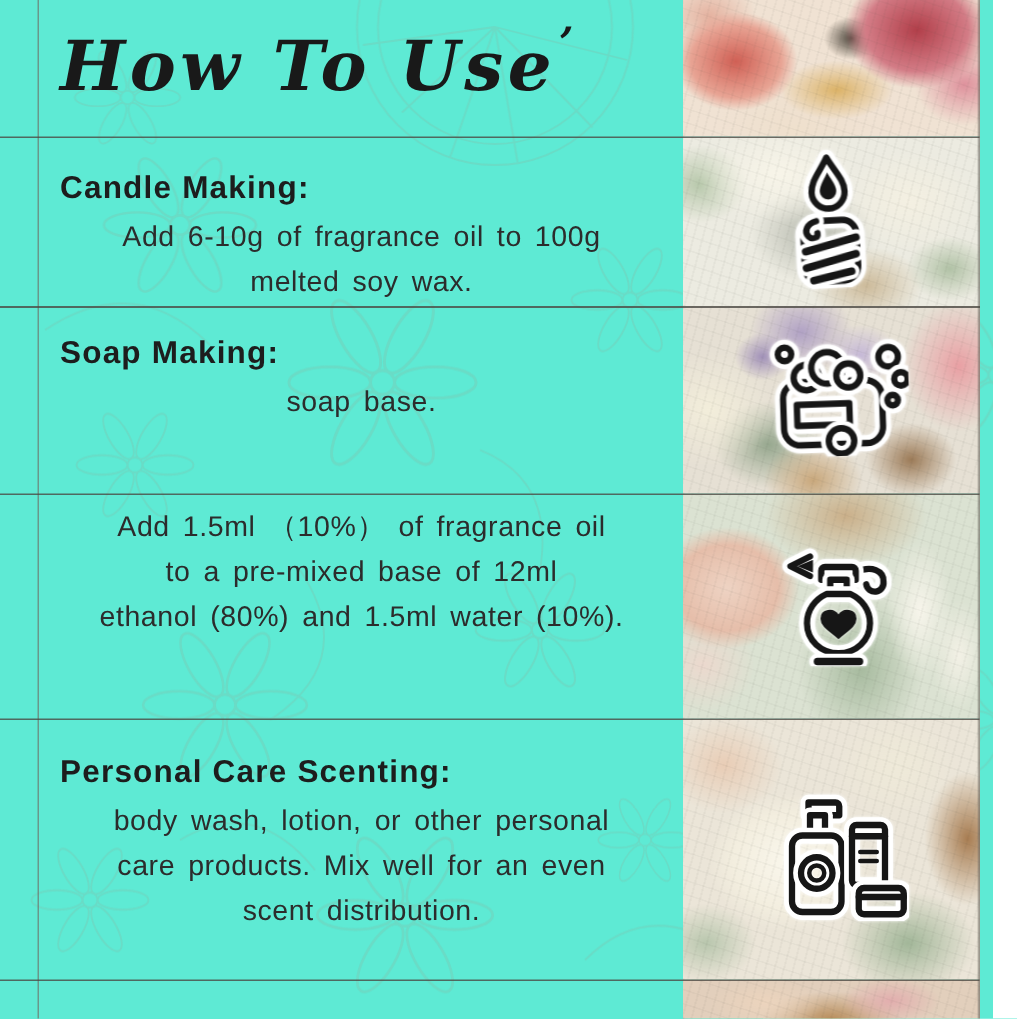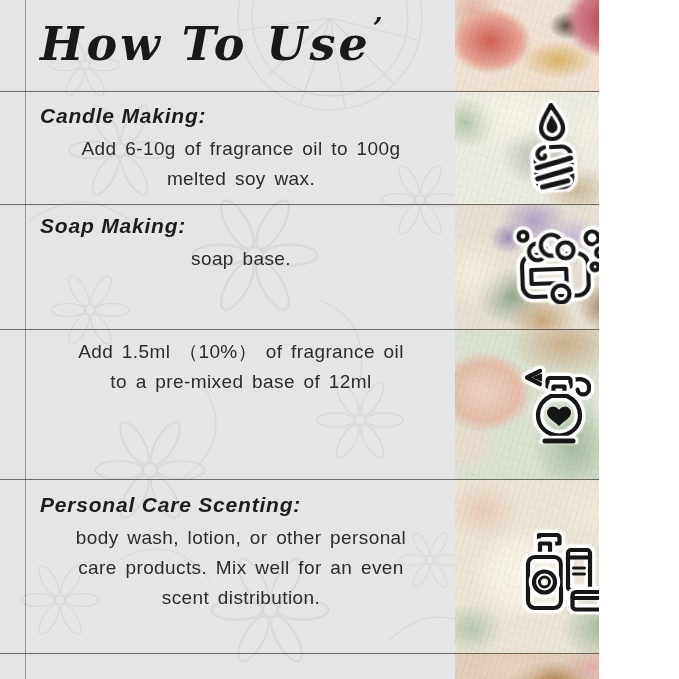--- a/index.html
+++ b/index.html
@@ -1,35 +1,35 @@
 <!DOCTYPE html>
 <html><head>
 <meta charset="utf-8">
 <style>
   html,body{margin:0;padding:0;}
-  .page{position:relative;width:599px;height:679px;overflow:hidden;
-        background:#e5e5e5;font-family:"Liberation Sans",sans-serif;color:#222;}
+  .page{position:relative;width:662px;height:679px;overflow:hidden;
+        background:#5eead4;font-family:"Liberation Sans",sans-serif;color:#222;}
   .bg-art{position:absolute;left:0;top:0;z-index:0;}
 
   
   .hline{position:absolute;left:0;width:653px;height:1px;background:rgba(75,73,66,.8);z-index:6;}
   .vline{position:absolute;top:0;width:1px;height:679px;background:rgba(110,108,100,.65);z-index:6;}
   .vl-left{left:25px;}
   .vl-mid{left:455px;z-index:1;}
   .vl-right{left:652px;}
 
   
   .title-row{position:absolute;left:40px;top:12px;z-index:3;}
   .title-row h1{margin:0;font-family:"DejaVu Serif",serif;font-style:italic;font-weight:600;
       font-size:46px;letter-spacing:3px;color:#191919;}
   .flourish{font-size:28px;vertical-align:22px;margin-left:2px;}
 
   
   .row{position:absolute;left:40px;width:402px;z-index:3;}
-  .row h2{margin:6px 0 6px 0;font-size:21px;font-weight:bold;letter-spacing:.8px;color:#1d1d1d;font-style:italic;}
+  .row h2{margin:16px 0 6px 0;font-size:21px;font-weight:bold;letter-spacing:.8px;color:#1d1d1d;}
   .ln{display:block;font-size:19px;line-height:30px;letter-spacing:.4px;word-spacing:3px;color:#2c2c2c;text-align:center;}
   .r1{top:98px;} .r2{top:208px;} .r3{top:337px;} .r4{top:487px;}
 
   
   .strip{position:absolute;left:455px;top:0;width:198px;height:679px;z-index:2;}
   .illu{position:relative;width:100%;}
   .illu::after{content:"";position:absolute;inset:0;
       background:repeating-linear-gradient(105deg,rgba(70,72,62,.055) 0 1px,transparent 1px 6px),
                  repeating-linear-gradient(18deg,rgba(70,72,62,.04) 0 1px,transparent 1px 9px);}
   .il0{height:91px;background:
@@ -144,20 +144,21 @@
   </section>
 
   <section class="row r2">
     <h2>Soap Making:</h2>
     <span class="ln">soap base.</span>
   </section>
 
   <section class="row r3">
     <span class="ln">Add 1.5ml （10%） of fragrance oil</span>
     <span class="ln">to a pre-mixed base of 12ml</span>
+    <span class="ln">ethanol (80%) and 1.5ml water (10%).</span>
   </section>
 
   <section class="row r4">
     <h2>Personal Care Scenting:</h2>
     <span class="ln">body wash, lotion, or other personal</span>
     <span class="ln">care products. Mix well for an even</span>
     <span class="ln">scent distribution.</span>
   </section>
 
   <aside class="strip">

